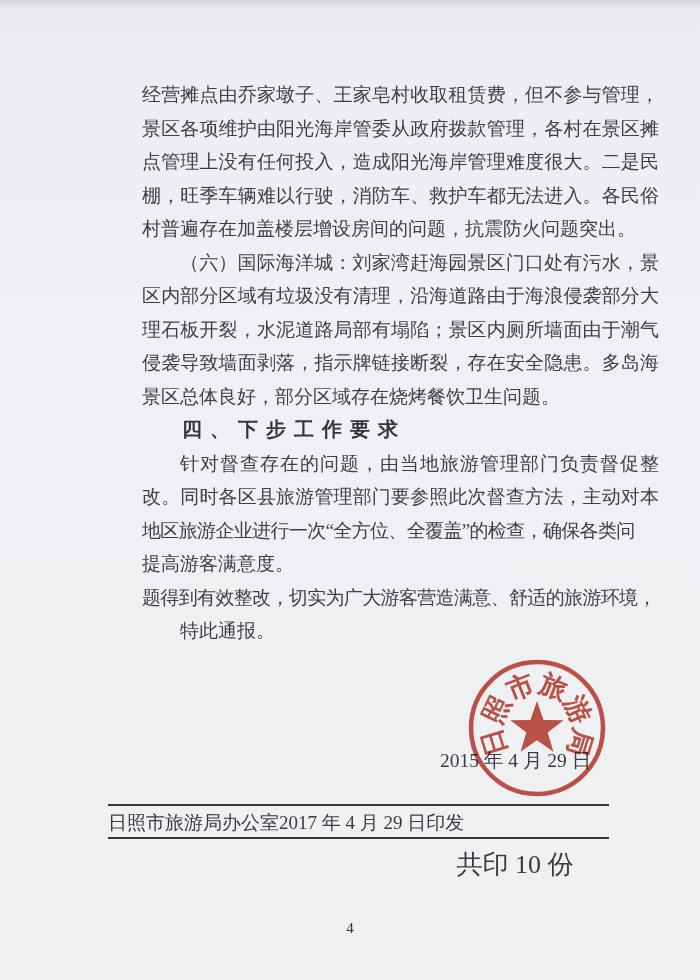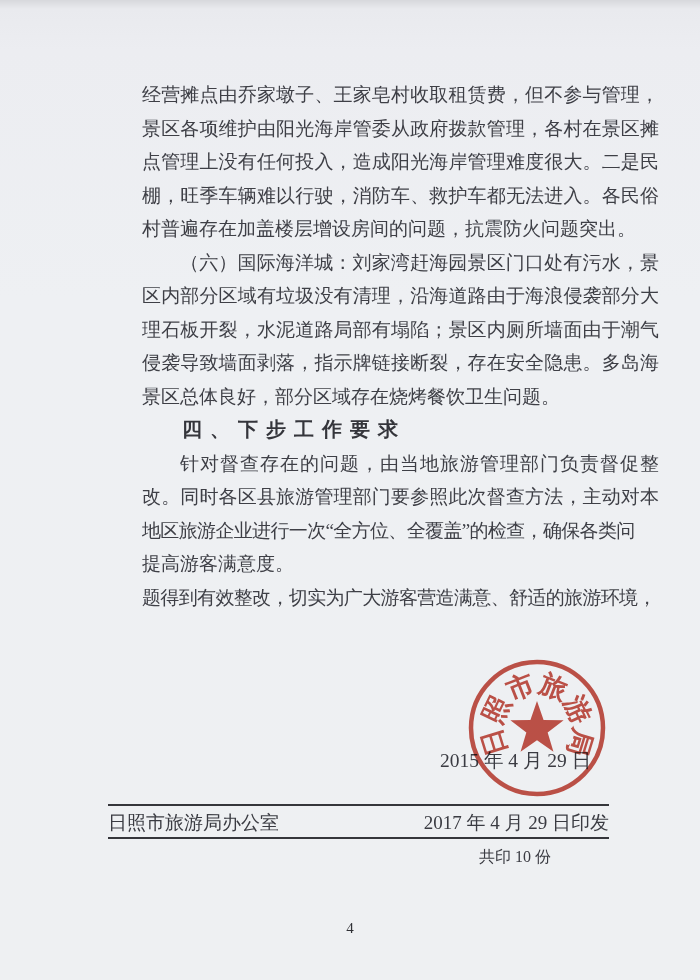--- a/index.html
+++ b/index.html
@@ -34,26 +34,26 @@
   }
   .stamp text{
     font-family:"Liberation Sans","DejaVu Sans",sans-serif;
     font-weight:bold;font-size:27px;
   }
   .rule{position:absolute;left:108px;width:501px;height:2px;background:#35363b;}
   .rule-top{top:804px;}
   .rule-bottom{top:837px;}
   .footer-row{
     position:absolute;left:108px;top:810px;width:501px;
-    display:flex;justify-content:space-between;
+    display:flex;
     font-size:19px;color:#3a3b42;
   }
   .copies{
     position:absolute;left:430px;top:847px;width:170px;
-    text-align:center;font-size:16px;color:#3a3b42;
+    text-align:center;font-size:26px;color:#3a3b42;
   }
   .page-number{
     position:absolute;left:0;top:920px;width:700px;
     text-align:center;font-size:15px;color:#2f3035;
   }
 </style>
 </head>
 <body>
 
 <div class="page">
@@ -68,20 +68,21 @@
       <div class="line jf">区内部分区域有垃圾没有清理，沿海道路由于海浪侵袭部分大</div>
       <div class="line jf">理石板开裂，水泥道路局部有塌陷；景区内厕所墙面由于潮气</div>
       <div class="line jf">侵袭导致墙面剥落，指示牌链接断裂，存在安全隐患。多岛海</div>
       <div class="line">景区总体良好，部分区域存在烧烤餐饮卫生问题。</div>
       <div class="line heading">四、下步工作要求</div>
       <div class="line jf ind">针对督查存在的问题，由当地旅游管理部门负责督促整</div>
       <div class="line jf">改。同时各区县旅游管理部门要参照此次督查方法，主动对本</div>
       <div class="line tight">地区旅游企业进行一次“全方位、全覆盖”的检查，确保各类问</div>
       <div class="line">提高游客满意度。</div>
       <div class="line tight">题得到有效整改，切实为广大游客营造满意、舒适的旅游环境，</div>
+      <div class="line ind">特此通报。</div>
     </div>
 
   <div class="sign-date">2015 年 4 月 29 日</div>
 
   <svg class="stamp" width="152" height="152" viewBox="0 0 152 152">
     <g fill="#c4463a" stroke="none">
       <circle cx="76" cy="76" r="66" fill="none" stroke="#c4463a" stroke-width="4.5"></circle>
       <polygon transform="translate(76,77)" points="0,-28 6.58,-9.06 26.63,-8.65 10.65,3.46 16.46,22.65 0,11.2 -16.46,22.65 -10.65,3.46 -26.63,-8.65 -6.58,-9.06"></polygon>
       <text x="0" y="0" text-anchor="middle" dominant-baseline="central" transform="translate(33,90.2) rotate(-107)">日</text>
       <text x="0" y="0" text-anchor="middle" dominant-baseline="central" transform="translate(35.4,57.6) rotate(-64.5)">照</text>

